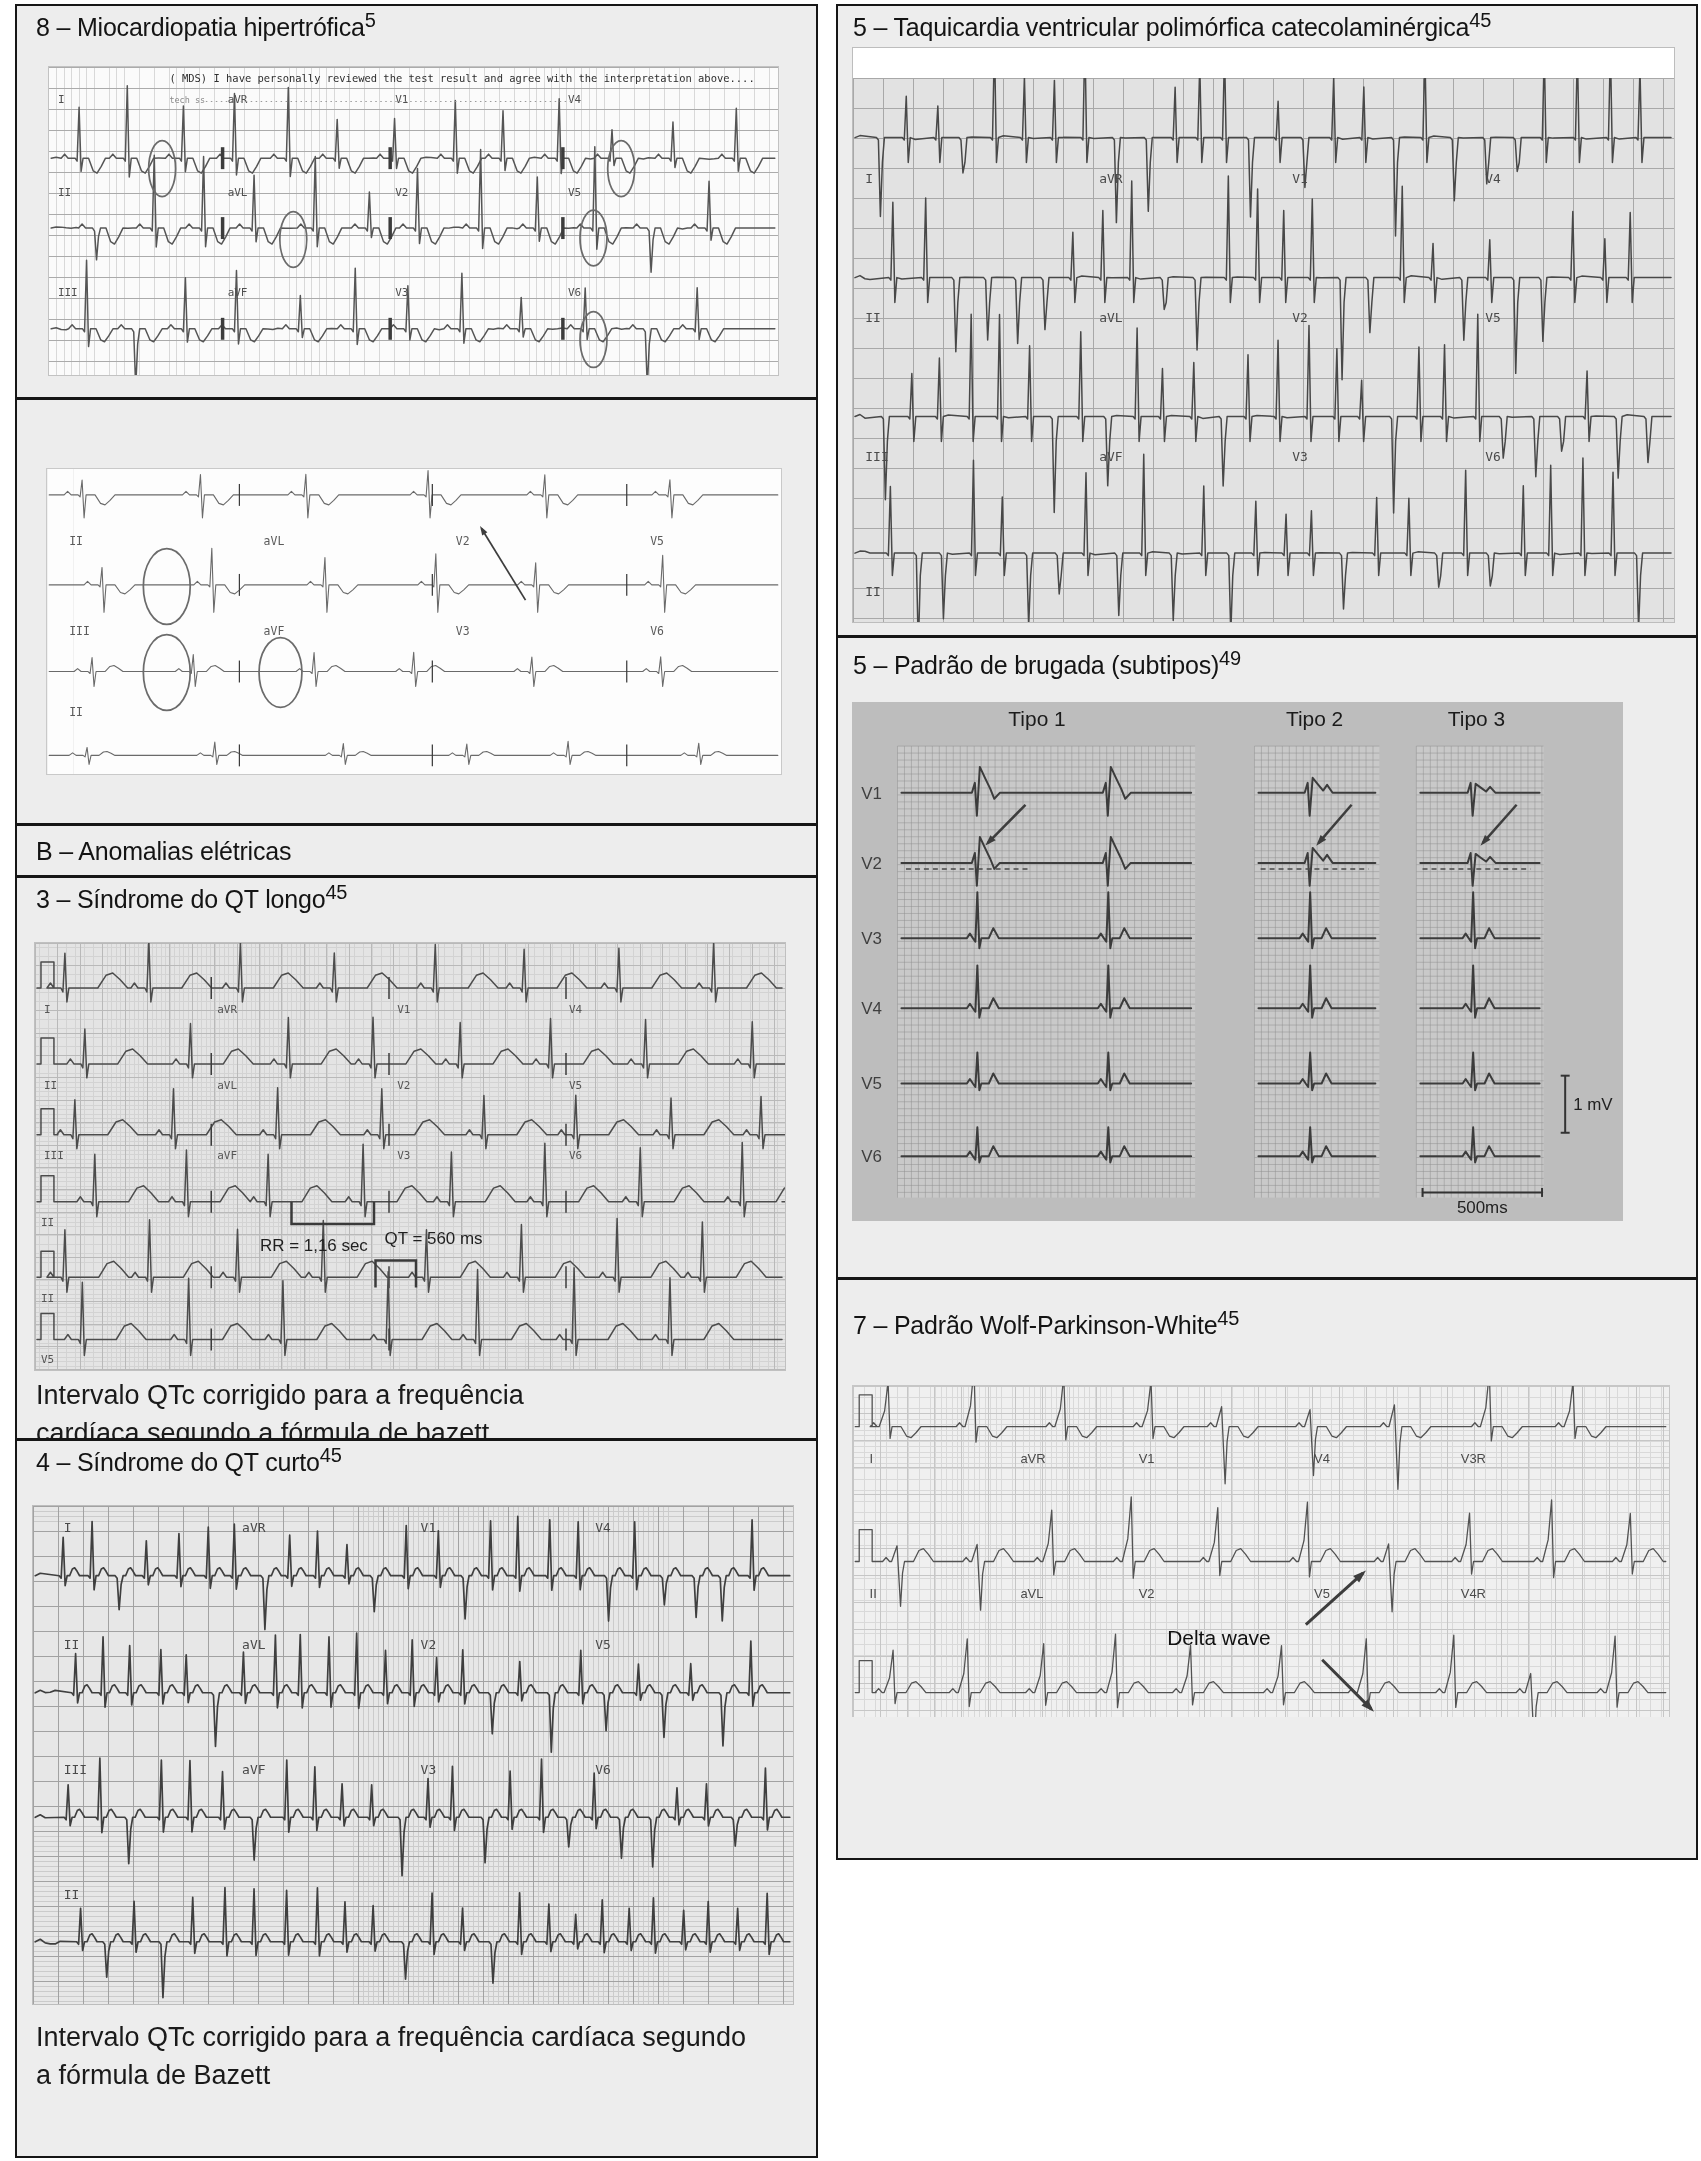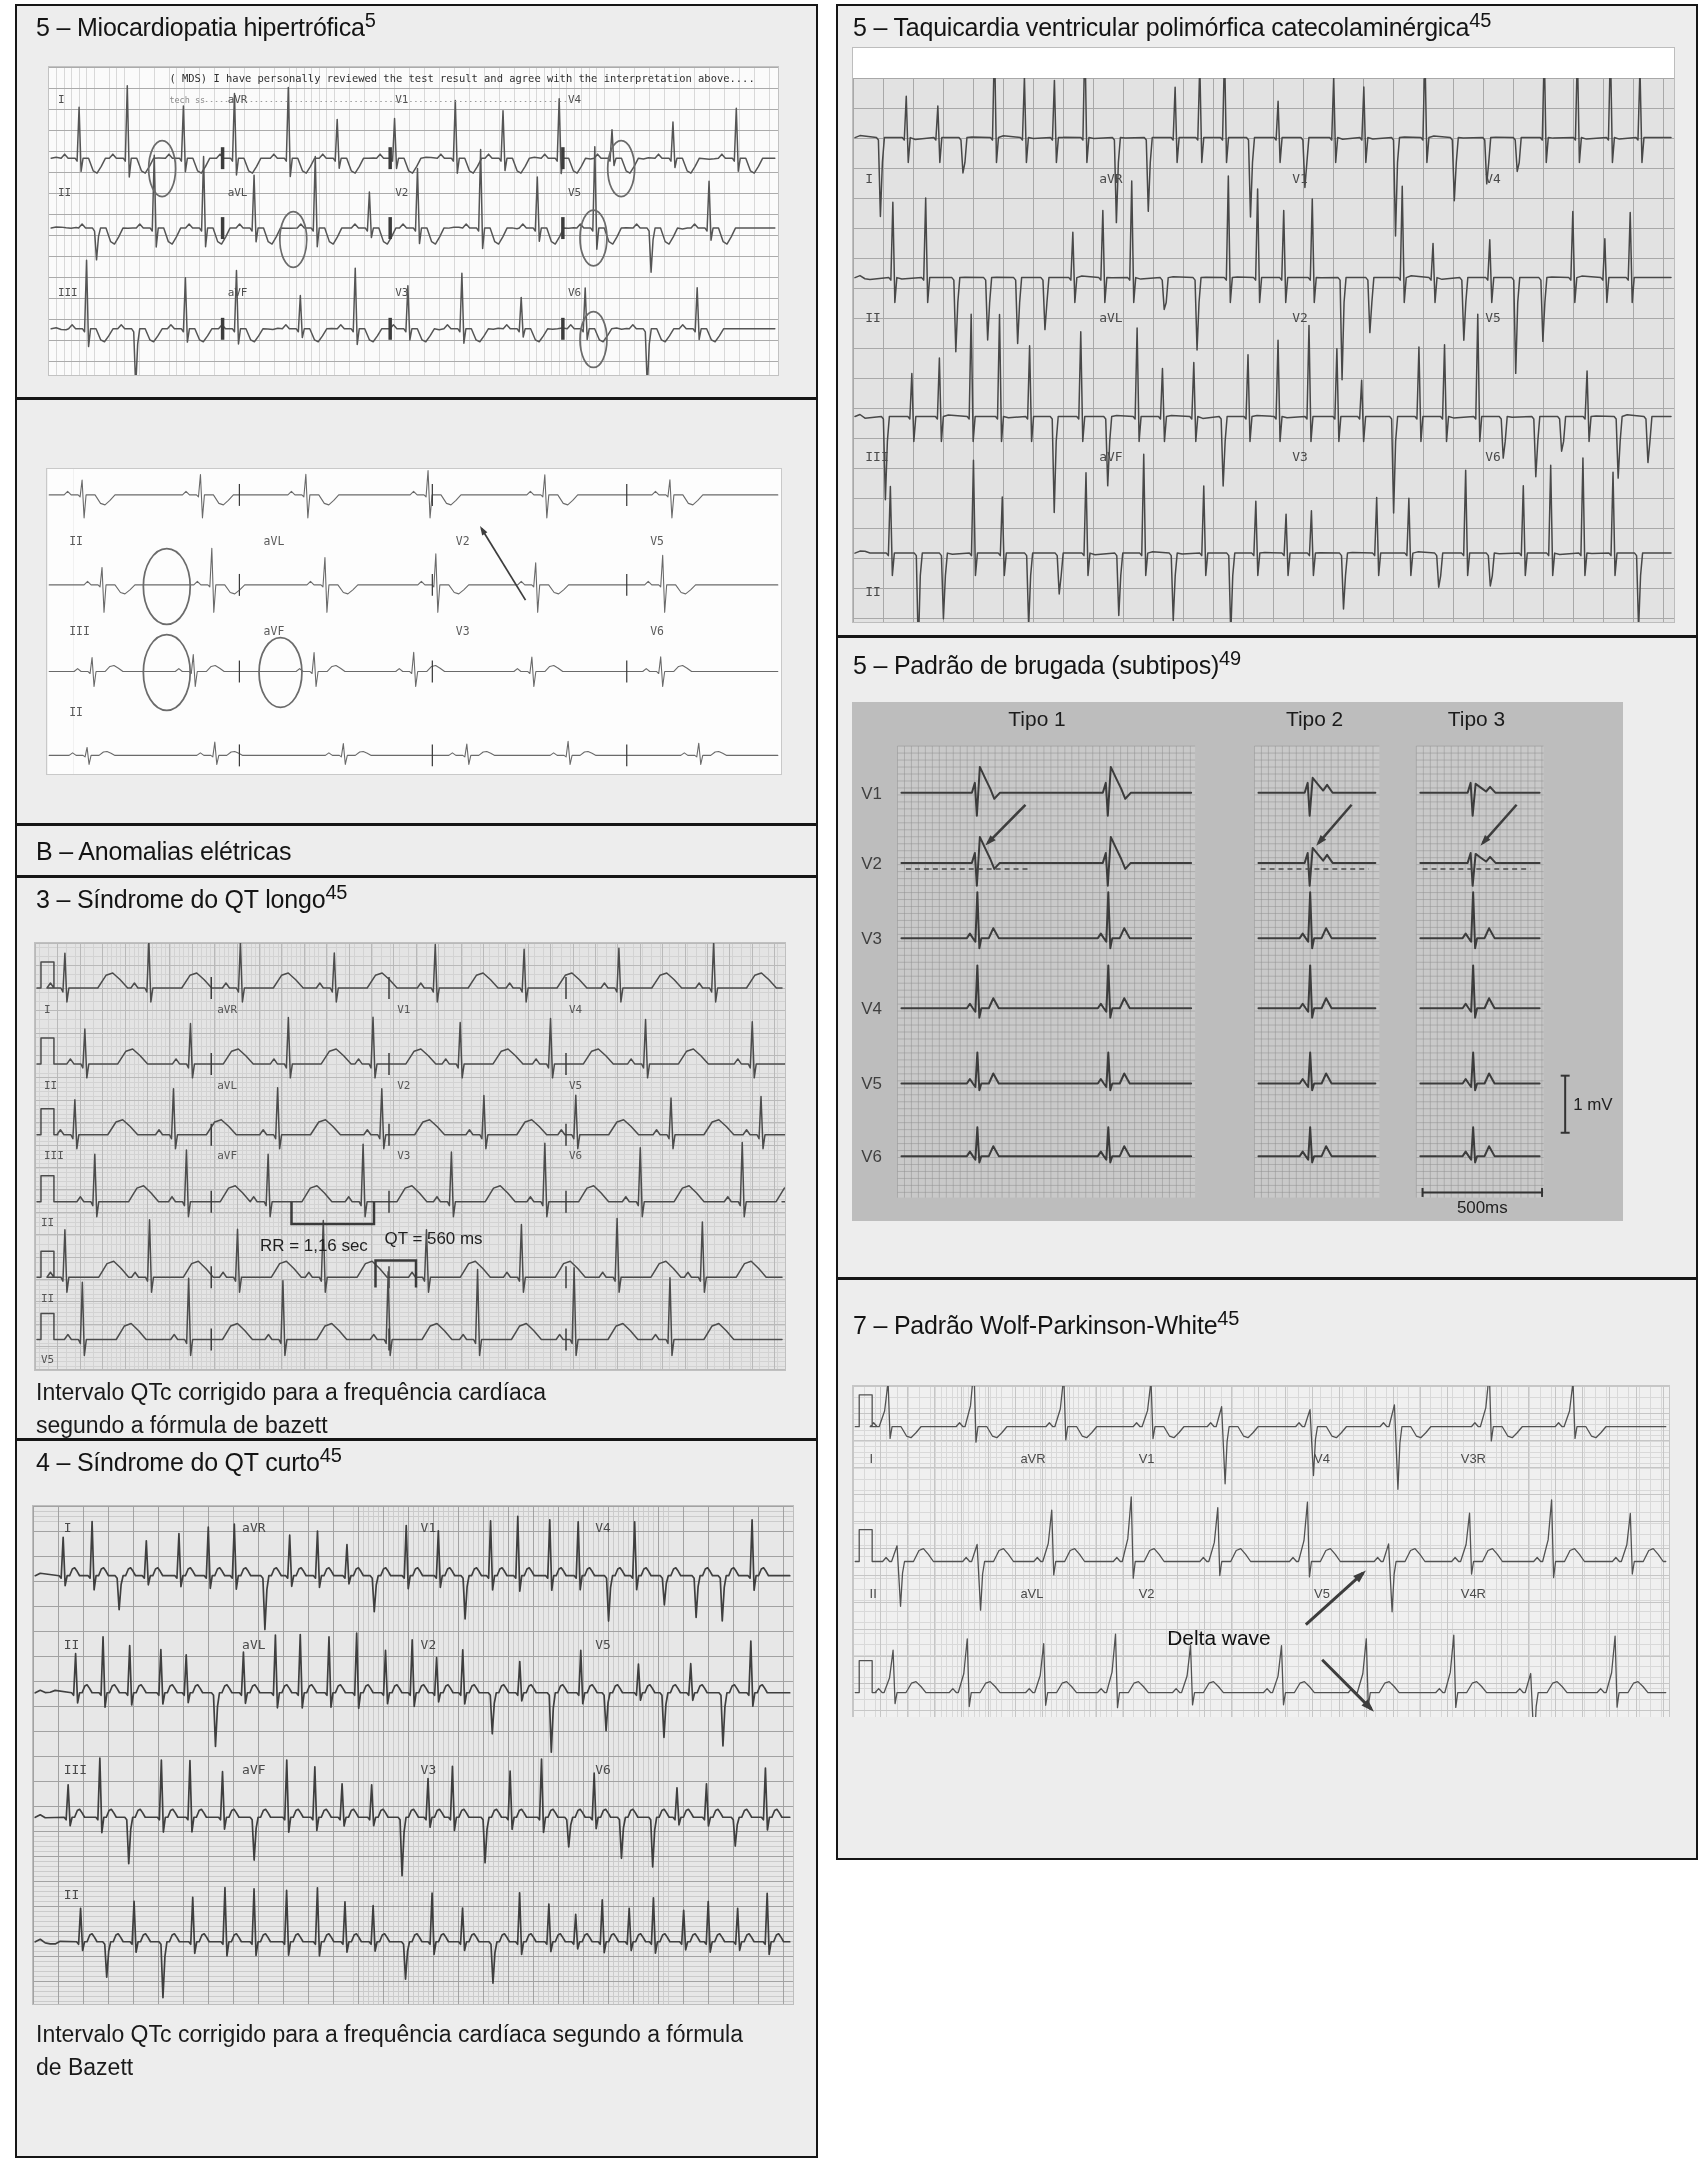--- a/index.html
+++ b/index.html
@@ -26,21 +26,21 @@
   #p7{height:437px}
 
   .hdr-text{position:absolute;left:19px;top:50%;transform:translateY(-50%);font-size:25px;letter-spacing:-0.2px}
   .ptitle{position:absolute;left:19px;top:7px;font-size:25px;letter-spacing:-0.2px;white-space:nowrap}
   #colR .ptitle{left:15px}
   #p2 .ptitle{top:10px}
   #p6 .ptitle{top:13px}
   #p7 .ptitle{top:31px}
   .ptitle sup{font-size:20px;vertical-align:super;line-height:0}
 
-  .caption{position:absolute;left:19px;font-size:23px;line-height:1.42;color:#1a1a1a}
+  .caption{position:absolute;left:19px;font-size:27px;line-height:1.42;color:#1a1a1a}
   #cap3{top:498px;width:598px}
   #cap4{top:577px;width:728px}
 
   .ecg{position:absolute;overflow:hidden}
   .ecg svg{display:block}
 
   
   #ecg1{left:31px;top:60px;width:729px;height:308px;background-color: #fbfbfb;border:0.5px solid #c2c2c2;
     background-image:
       repeating-linear-gradient(to bottom,#ababab 0 1.5px,transparent 1.5px 21px),
@@ -76,21 +76,21 @@
 </style>
 </head>
 <body>
 
 <div>
 
   <section class="col" id="colL">
 
 
     <div class="sec" id="p1">
-      <div class="ptitle"><span>5 – Miocardiopatia hipertrófica</span><sup>5</sup></div>
+      <div class="ptitle"><span>8 – Miocardiopatia hipertrófica</span><sup>5</sup></div>
       <div class="ecg" id="ecg1">
           <svg viewBox="0 0 1462 618" width="729" height="308">
             <polyline points="4.0,182.9 14.0,180.9 24.0,182.9 31.0,174.9 38.0,182.9 52.0,182.9 56.0,188.9 60.0,81.0 64.0,209.4 68.0,182.9 79.0,182.9 88.3,208.4 96.0,212.9 104.5,199.4 113.0,182.9 120.7,182.9 127.7,174.9 134.7,182.9 148.7,182.9 152.7,188.9 156.7,37.6 160.7,220.7 164.7,182.9 175.7,182.9 185.1,208.4 192.7,212.9 201.2,199.4 209.7,182.9 219.7,182.8 233.3,182.9 240.3,174.9 247.3,182.9 261.3,182.9 265.3,188.9 269.3,78.3 273.3,210.1 277.3,182.9 288.3,182.9 297.7,208.4 305.3,212.9 313.8,199.4 322.3,182.9 335.8,182.9 342.8,174.9 349.8,182.9 363.8,182.9 367.8,188.9 371.8,53.0 375.8,216.7 379.8,182.9 390.8,182.9 400.2,208.4 407.8,212.9 416.3,199.4 424.8,182.9 434.8,183.3 443.8,182.9 450.8,174.9 457.8,182.9 471.8,182.9 475.8,188.9 479.8,41.1 483.8,219.8 487.8,182.9 498.8,182.9 508.2,208.4 515.8,212.9 524.3,199.4 532.8,182.9 541.9,182.9 548.9,174.9 555.9,182.9 569.9,182.9 573.9,188.9 577.9,105.1 581.9,203.2 585.9,182.9 596.9,182.9 606.2,208.4 613.9,212.9 622.4,199.4 630.9,182.9 640.9,183.1 650.9,182.8 657.0,182.9 664.0,174.9 671.0,182.9 685.0,182.9 689.0,188.9 693.0,103.3 697.0,203.6 701.0,182.9 712.0,182.9 721.3,208.4 729.0,212.9 737.5,199.4 746.0,182.9 756.0,181.0 766.0,181.7 778.9,182.9 785.9,174.9 792.9,182.9 806.9,182.9 810.9,188.9 814.9,67.4 818.9,213.0 822.9,182.9 833.9,182.9 843.3,208.4 850.9,212.9 859.4,199.4 867.9,182.9 874.6,182.9 881.6,174.9 888.6,182.9 902.6,182.9 906.6,188.9 910.6,87.6 914.6,207.7 918.6,182.9 929.6,182.9 938.9,208.4 946.6,212.9 955.1,199.4 963.6,182.9 973.6,181.3 987.3,182.9 994.3,174.9 1001.3,182.9 1015.3,182.9 1019.3,188.9 1023.3,63.8 1027.3,213.9 1031.3,182.9 1042.3,182.9 1051.7,208.4 1059.3,212.9 1067.8,199.4 1076.3,182.9 1086.3,184.5 1093.3,182.9 1100.3,174.9 1107.3,182.9 1121.3,182.9 1125.3,188.9 1129.3,126.0 1133.3,197.7 1137.3,182.9 1148.3,182.9 1157.6,208.4 1165.3,212.9 1173.8,199.4 1182.3,182.9 1192.3,184.7 1202.3,182.1 1215.6,182.9 1222.6,174.9 1229.6,182.9 1243.6,182.9 1247.6,188.9 1251.6,110.4 1255.6,201.8 1259.6,182.9 1270.6,182.9 1280.0,208.4 1287.6,212.9 1296.1,199.4 1304.6,182.9 1314.6,183.9 1324.6,184.9 1334.6,184.1 1342.7,182.9 1349.7,174.9 1356.7,182.9 1370.7,182.9 1374.7,188.9 1378.7,82.6 1382.7,209.0 1386.7,182.9 1397.7,182.9 1407.0,208.4 1414.7,212.9 1423.2,199.4 1431.7,182.9 1456.0,182.9" fill="none" stroke="#555555" stroke-width="3" stroke-linejoin="round" stroke-linecap="round"></polyline>
             <text x="17.544" y="72.92399999999999" font-size="22" fill="#4f4f4f" text-anchor="start" font-family="'DejaVu Sans Mono',monospace">I</text>
             <text x="358.19" y="72.92399999999999" font-size="22" fill="#4f4f4f" text-anchor="start" font-family="'DejaVu Sans Mono',monospace">aVR</text>
             <text x="694.4499999999999" y="72.92399999999999" font-size="22" fill="#4f4f4f" text-anchor="start" font-family="'DejaVu Sans Mono',monospace">V1</text>
             <text x="1040.944" y="72.92399999999999" font-size="22" fill="#4f4f4f" text-anchor="start" font-family="'DejaVu Sans Mono',monospace">V4</text>
             <line x1="347.95599999999996" y1="160.928" x2="347.95599999999996" y2="204.928" stroke="#3c3c3c" stroke-width="7"></line>
             <line x1="684.216" y1="160.928" x2="684.216" y2="204.928" stroke="#3c3c3c" stroke-width="7"></line>
             <line x1="1030.71" y1="160.928" x2="1030.71" y2="204.928" stroke="#3c3c3c" stroke-width="7"></line>

